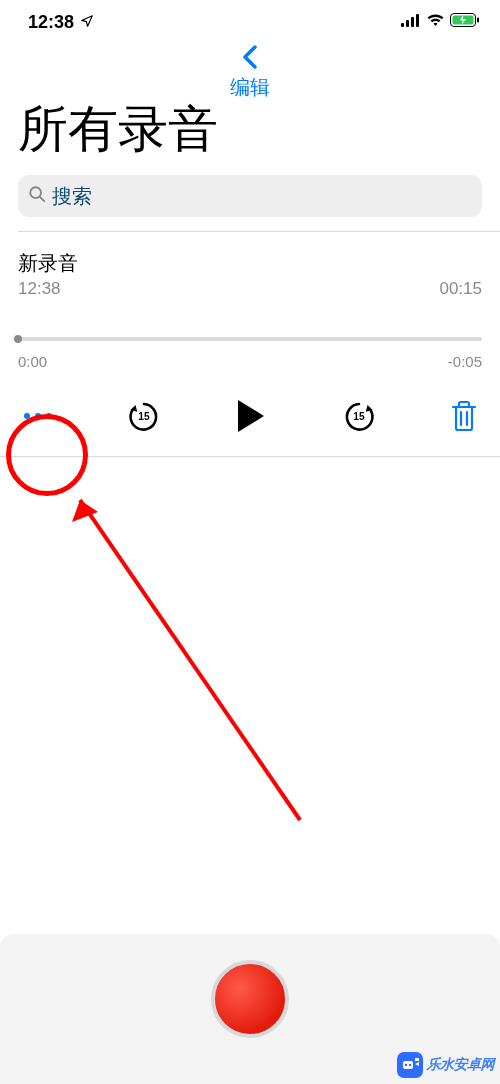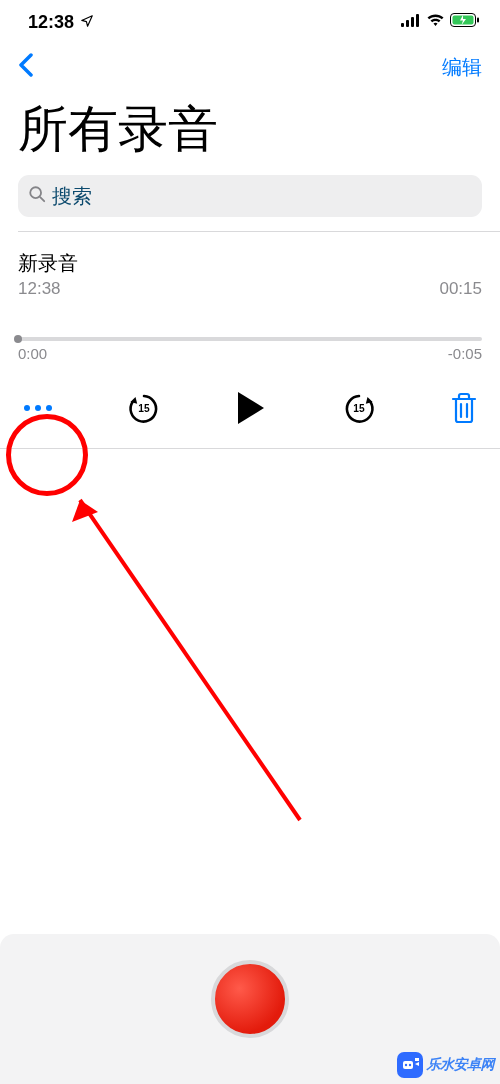--- a/index.html
+++ b/index.html
@@ -39,20 +39,21 @@
     .loc-icon {
       display: inline-block;
     }
     
     .nav-bar {
       height: 46px;
       display: flex;
       align-items: center;
       justify-content: space-between;
       padding: 0 18px;
+      flex-direction: column;
     }
     .back-chevron {
       color: #007aff;
       font-size: 30px;
       line-height: 1;
     }
     .edit-btn {
       color: #007aff;
       font-size: 20px;
     }
@@ -123,21 +124,21 @@
       height: 8px;
       border-radius: 50%;
       background: #8a8a8e;
       transform: translate(-50%, -50%);
     }
     .scrubber-labels {
       display: flex;
       justify-content: space-between;
       font-size: 15px;
       color: #8a8a8e;
-      margin-top: 4px;
+      margin-top: 12px;
     }
     
     .controls {
       display: flex;
       align-items: center;
       justify-content: space-between;
       padding: 22px 22px 22px 24px;
       gap: 19px;
     }
     .ctrl {

